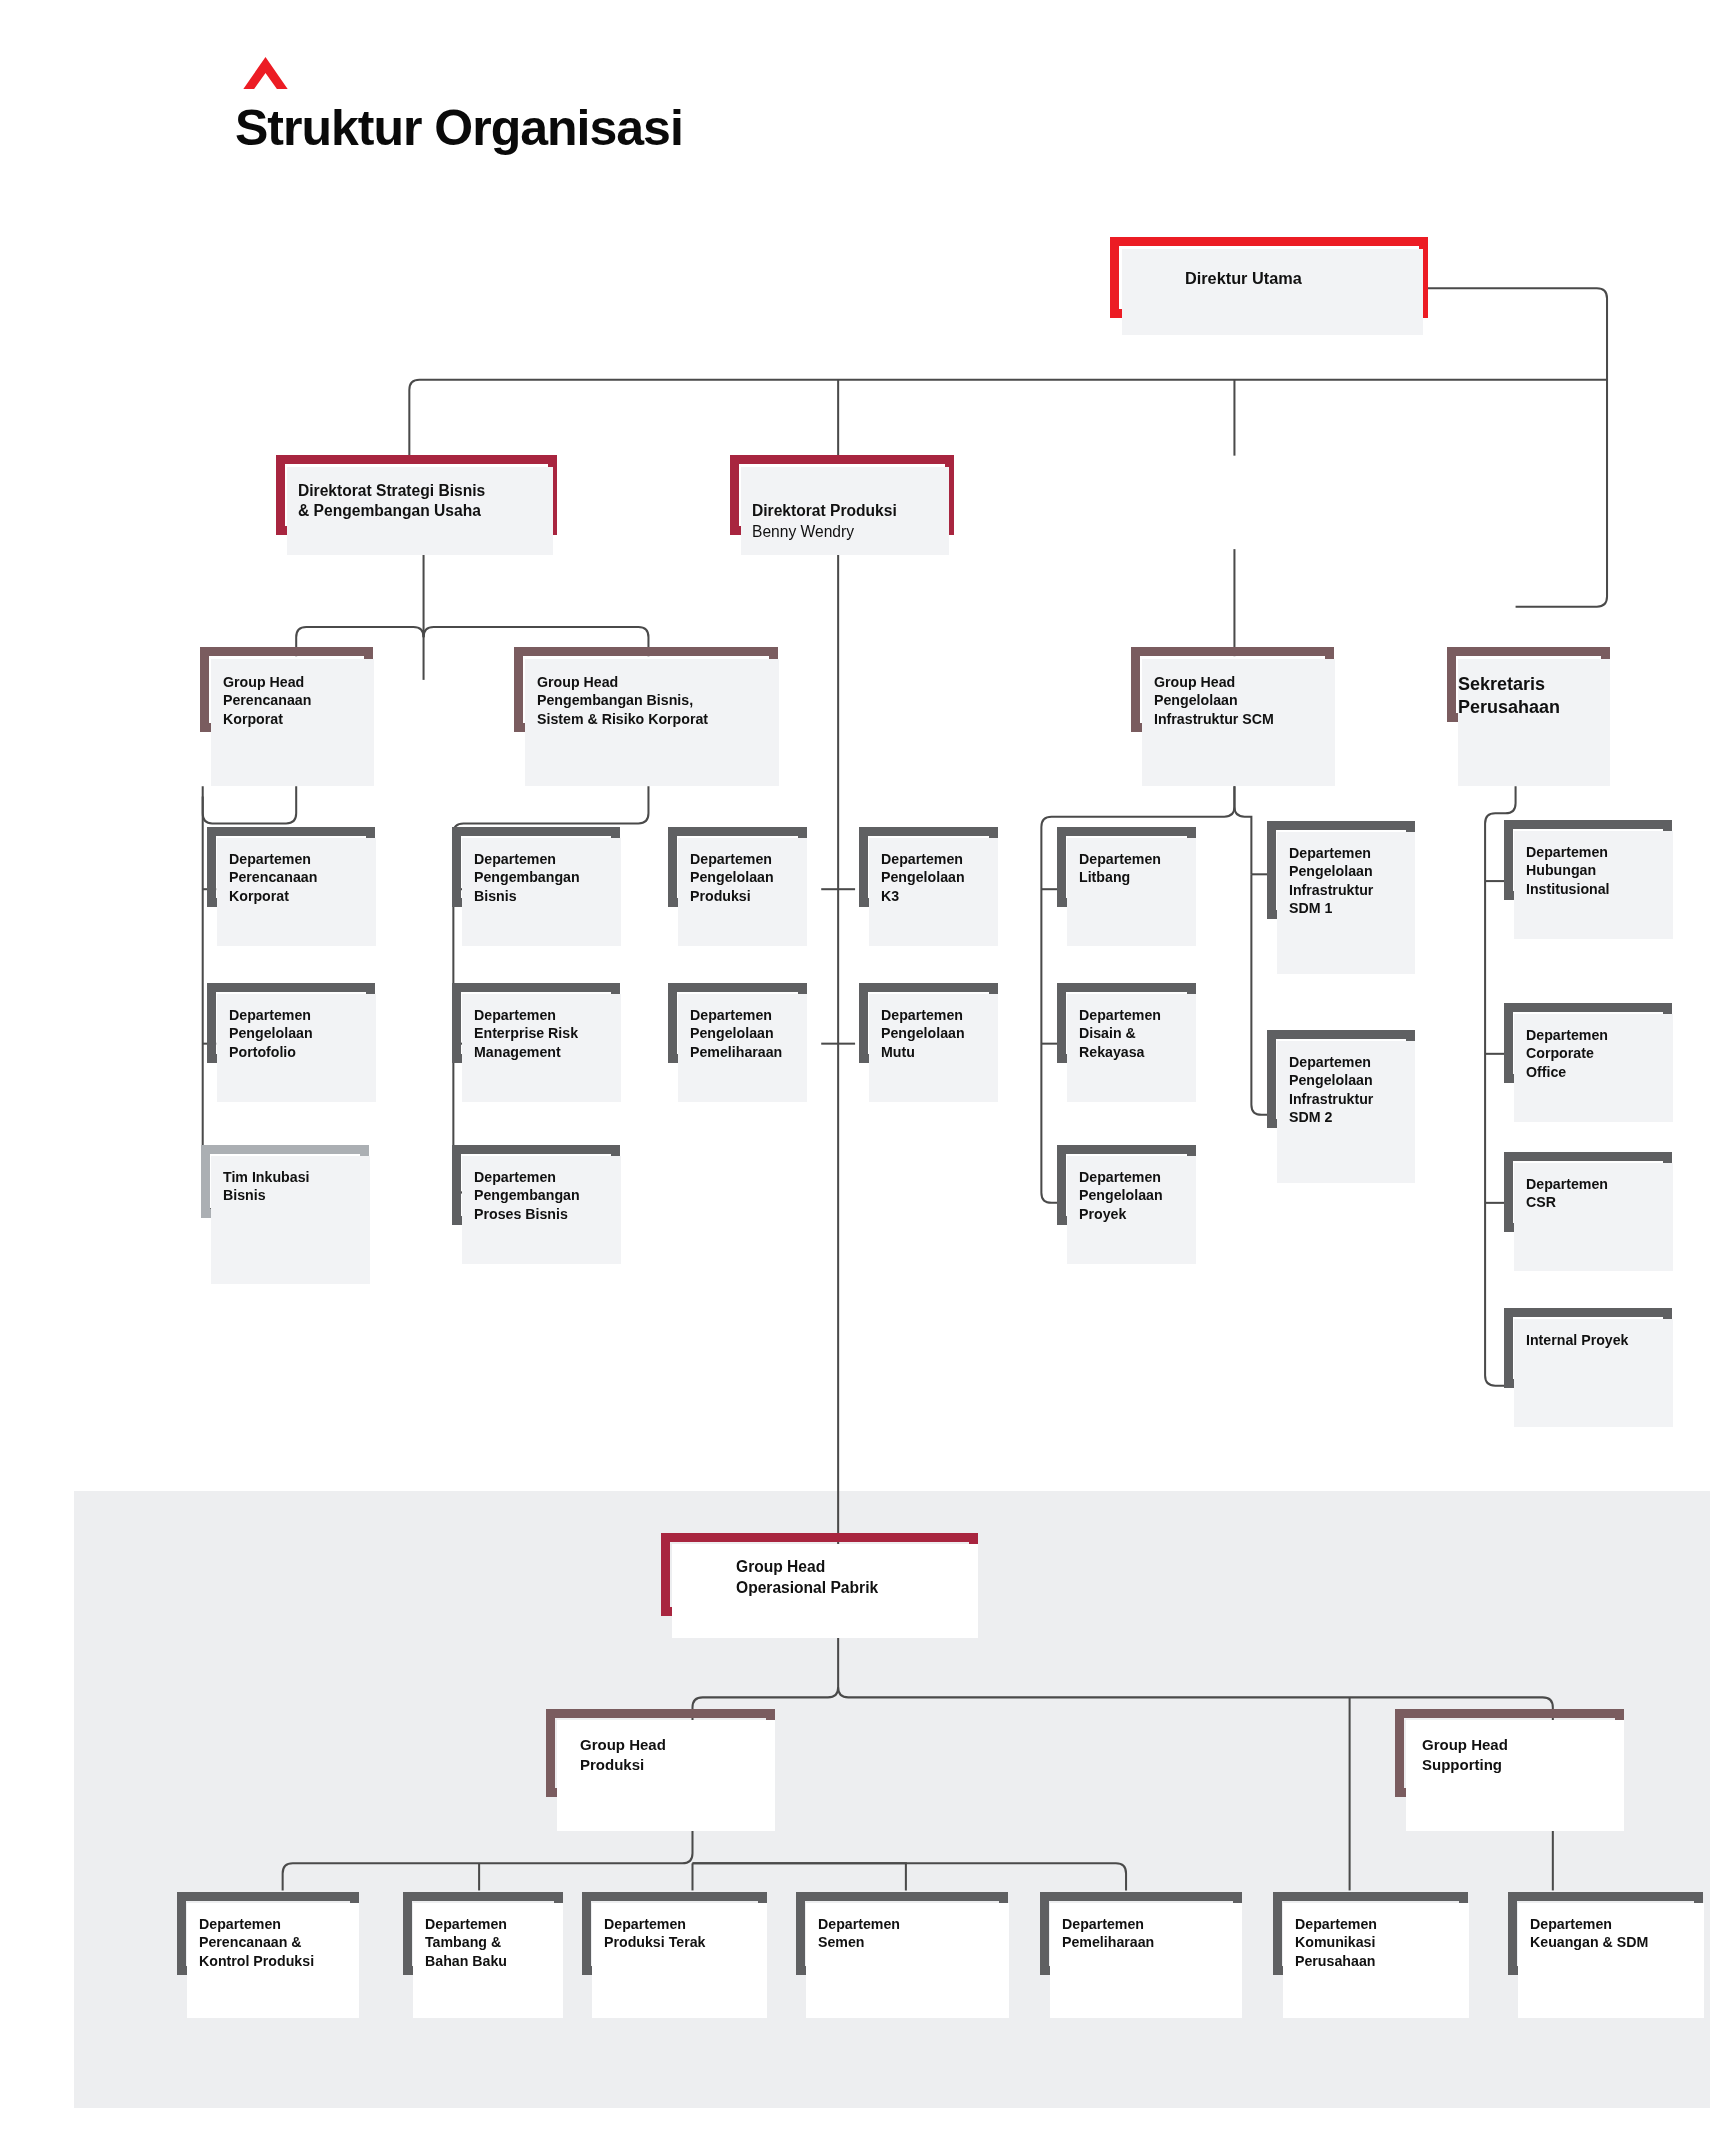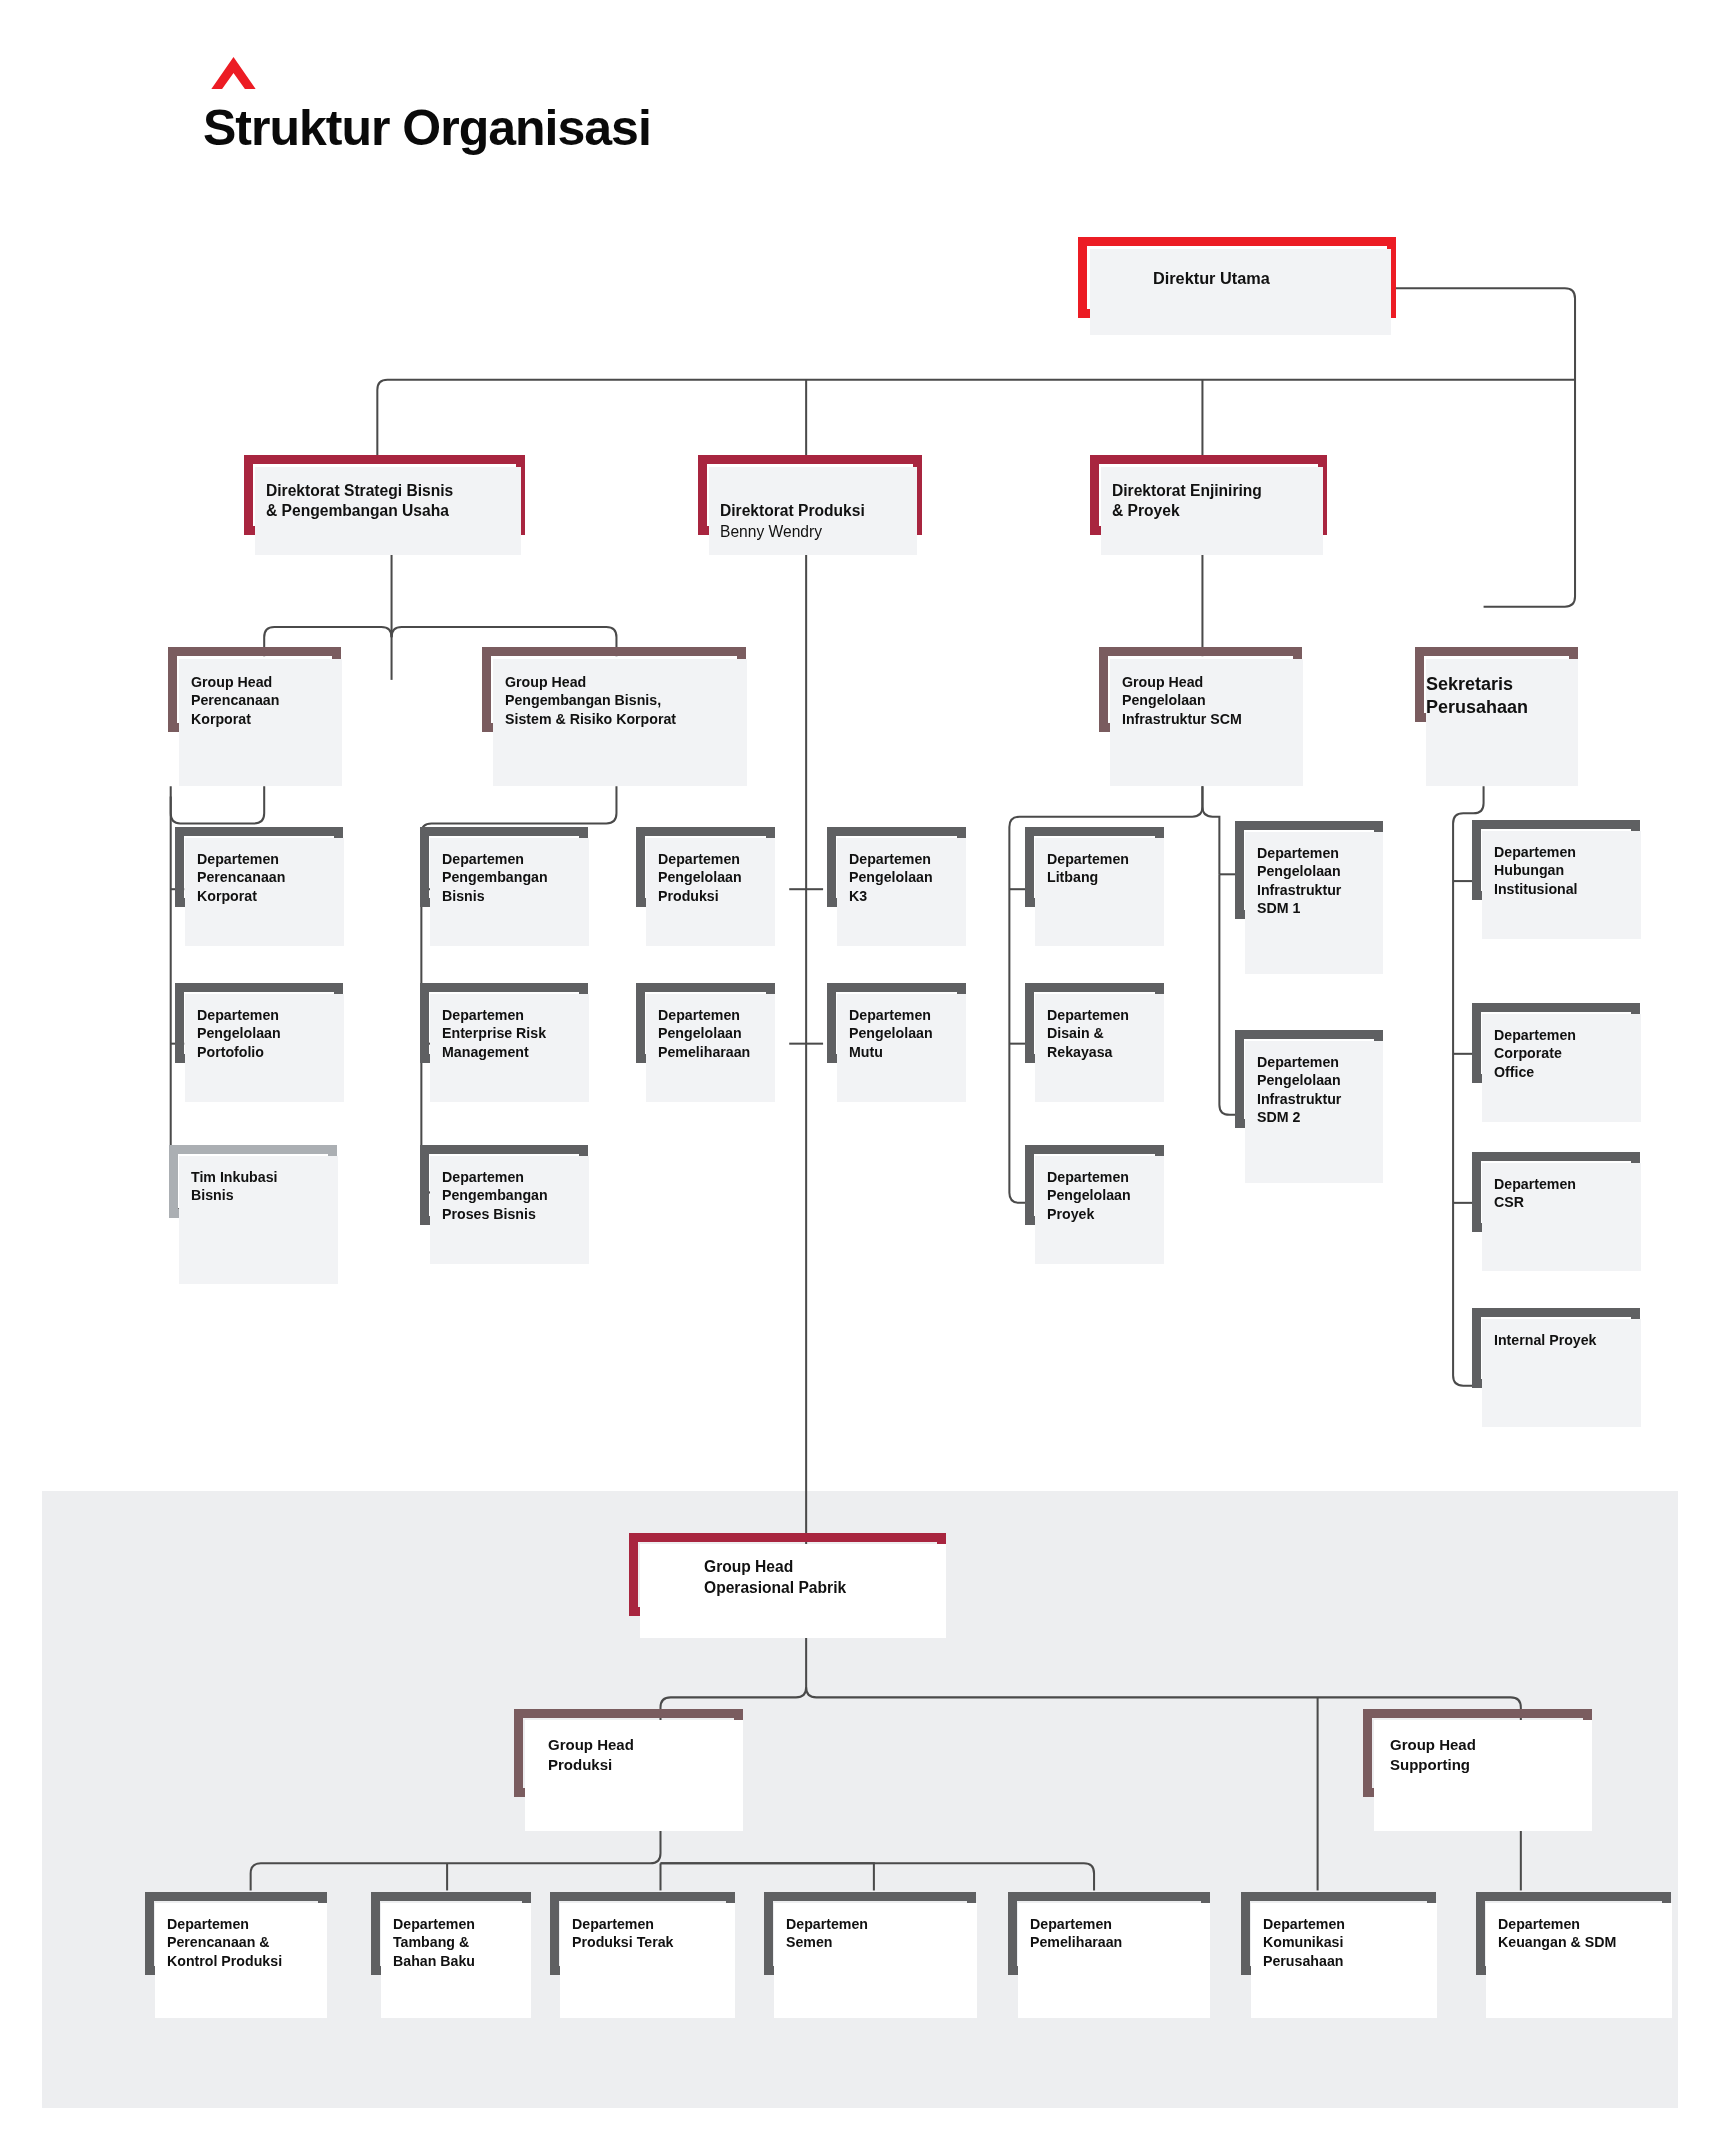--- a/index.html
+++ b/index.html
@@ -3,21 +3,21 @@
 <meta charset="utf-8">
 <style>
   * { box-sizing: border-box; margin: 0; padding: 0; }
   body {
     width: 1720px; height: 2151px;
     background: #ffffff;
     font-family: "Liberation Sans", sans-serif;
     position: relative;
     overflow: hidden;
   }
-  #canvas { position: absolute; inset: 0; }
+  #canvas { position: absolute; inset: 0; margin-left: 32px; }
 
   
   .header { position: absolute; left: 203px; top: 54px; }
   .logo-chevron {
     width: 47px; height: 38px; position: relative; margin-left: 6.8px; margin-bottom: 6.8px;
   }
   .logo-chevron svg { display: block; }
   .page-title {
     font-size: 50px; font-weight: bold; color: #0a0a0a;
     letter-spacing: -1px; white-space: nowrap;
@@ -174,26 +174,20 @@
 
   <div class="node c-crim" style="left:698px; top:455px; width:224px; height:100px;">
     <div class="frame" style="width:224px; height:80px;"></div>
     <div class="fill" style="left:11px; top:12.2px; width:208px; height:88px;"></div>
     <div class="label" style="left:22px; top:26px; width:190px; font-size:15.6px;">
       <span>Direktorat Produksi</span>
       <span class="sub">Benny Wendry</span>
     </div>
   </div>
 
-  <div class="node c-crim" style="left:1090px; top:455px; width:237px; height:100px;">
-    <div class="frame" style="width:237px; height:80px;"></div>
-    <div class="fill" style="left:11px; top:12.2px; width:222px; height:88px;"></div>
-    <div class="label" style="left:22px; top:26px; width:203px; font-size:15.6px;">Direktorat Enjiniring
-&amp; Proyek</div>
-  </div>
 
   <div class="node c-mauve" style="left:168px; top:647px; width:183px; height:139px;">
     <div class="frame" style="width:173px; height:85px;"></div>
     <div class="fill" style="left:11px; top:12.2px; width:163px; height:127px;"></div>
     <div class="label" style="left:23px; top:26px; width:146px; font-size:14.2px;">Group Head
 Perencanaan
 Korporat</div>
   </div>
 
   <div class="node c-mauve" style="left:482px; top:647px; width:271px; height:139px;">

